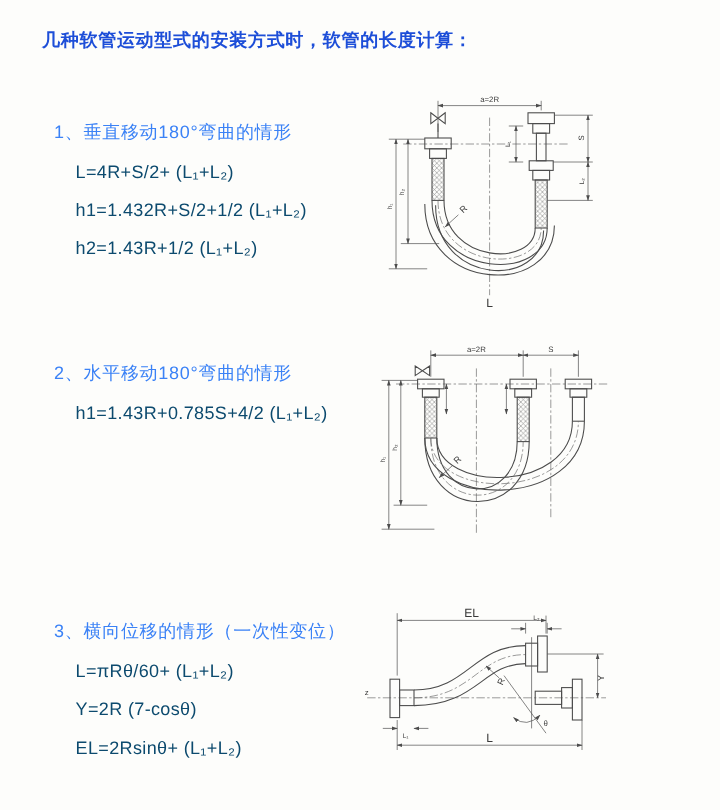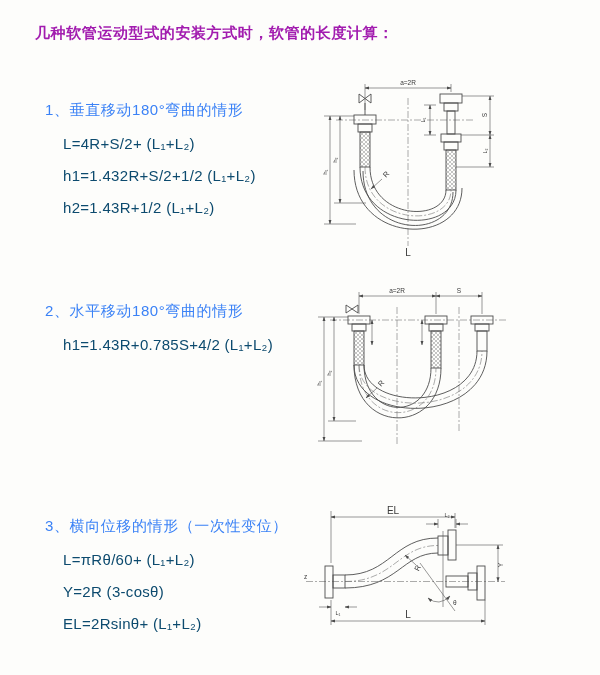--- a/index.html
+++ b/index.html
@@ -3,21 +3,21 @@
 <meta charset="utf-8">
 <style>
   html,body{margin:0;padding:0}
   body{
     width:600px;height:675px;position:relative;overflow:hidden;
     background:#fdfdfb;color:#2f2f2f;
     font-family:"Liberation Sans","DejaVu Sans",sans-serif;
   }
   .abs{position:absolute}
   .title{
-    left:35px;top:24px;font-size:15px;font-weight:bold;letter-spacing:.6px;color:#a21caf;
+    left:35px;top:24px;font-size:15px;font-weight:bold;letter-spacing:.6px;color:#1d4ed8;
   }
   .section{position:absolute;left:45px;width:270px}
   .heading{font-size:15px;font-weight:normal;letter-spacing:.6px;color:#3b82f6}
   .formula{font-size:15px;letter-spacing:.3px;color:#0c4a6e;margin:15px 0 0 18px;white-space:nowrap}
   svg.diag{position:absolute}
   svg .ln{stroke:#4c4c4c;stroke-width:.9;fill:none}
   svg .thin{stroke:#555;stroke-width:.6;fill:none}
   svg .cl{stroke:#666;stroke-width:.55;fill:none;stroke-dasharray:7 2 2 2}
   svg text{fill:#3a3a3a;font-family:"Liberation Sans","DejaVu Sans",sans-serif}
   .t5{font-size:5.5px}.t6{font-size:6.5px}.t7{font-size:7.5px}.t9{font-size:10px}
@@ -173,21 +173,21 @@
   <text x="87" y="10" class="t6 mid">a=2R</text>
   <text x="149" y="10" class="t6 mid">S</text>
   <text x="11" y="100" class="t5 mid" transform="rotate(-90 11 100)">h₁</text>
   <text x="21" y="90" class="t5 mid" transform="rotate(-90 21 90)">h₂</text>
   <text x="73" y="102" class="t7 mid" transform="rotate(-45 73 102)">R</text>
 </svg>
 
 <div class="section" style="top:517px">
   <div class="heading">3、横向位移的情形（一次性变位）</div>
   <div class="formula">L=πRθ/60+ (L₁+L₂)</div>
-  <div class="formula">Y=2R (3-cosθ)</div>
+  <div class="formula">Y=2R (7-cosθ)</div>
   <div class="formula">EL=2Rsinθ+ (L₁+L₂)</div>
 </div>
 
 <svg class="diag" style="left:298px;top:503px" width="302" height="140" viewBox="0 0 302 140">
   <defs>
     <marker id="ar3" viewBox="0 0 10 10" refX="9" refY="5" markerWidth="8" markerHeight="8" orient="auto-start-reverse">
       <path d="M0,1.8 L10,5 L0,8.2 Z" fill="#4c4c4c"></path>
     </marker>
   </defs>
 

